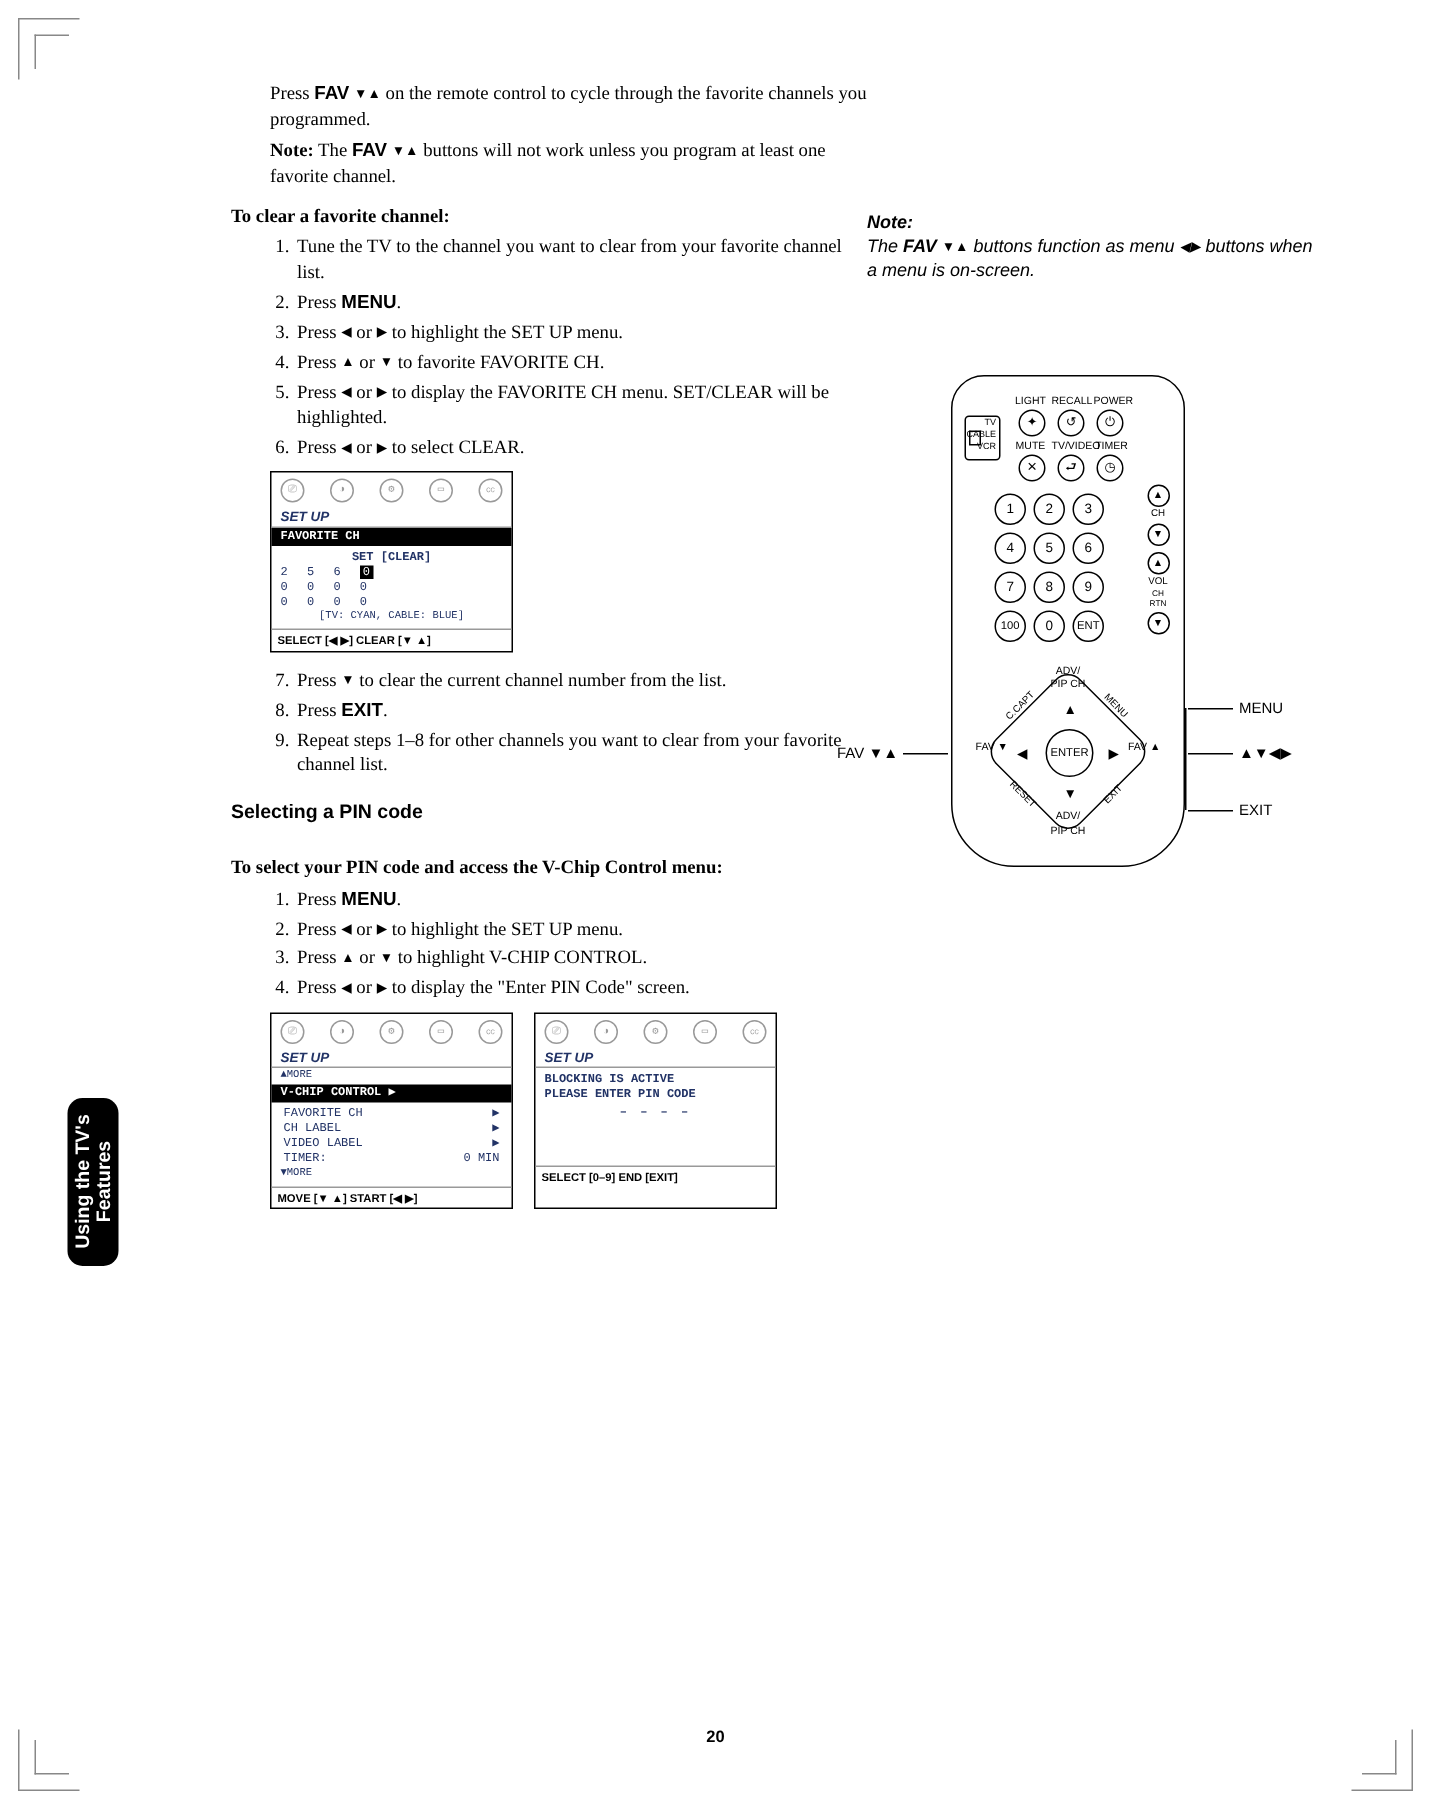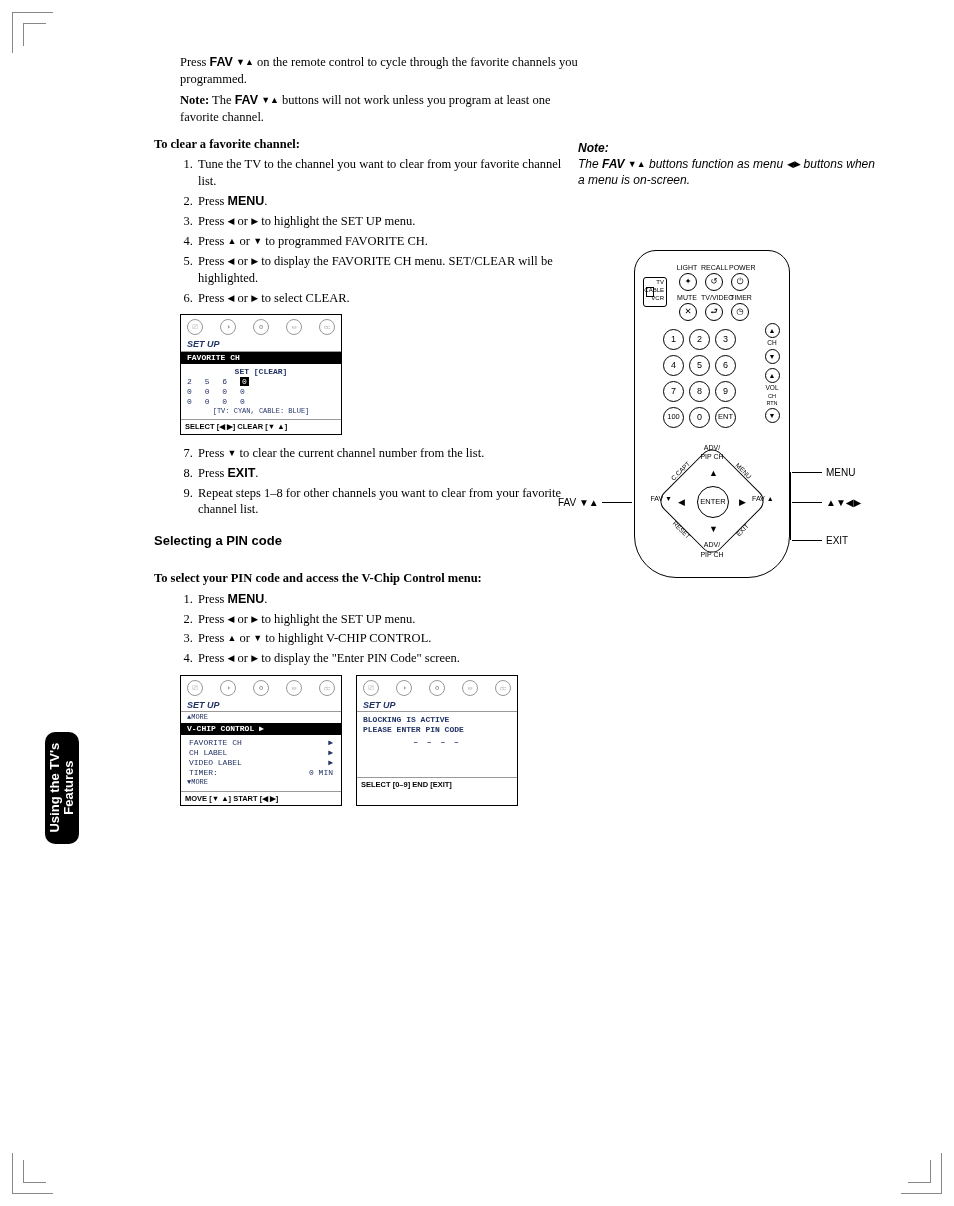--- a/index.html
+++ b/index.html
@@ -227,21 +227,21 @@
     </p>
     <p class="indent">
       <span class="b">Note:</span><span> The </span><span class="sans-b">FAV</span> <span class="tri">▼▲</span><span> buttons will not work unless you program at least one favorite channel.</span>
     </p>
 
     <h4 class="lead" style="margin-top:10px">To clear a favorite channel:</h4>
     <ol>
       <li>Tune the TV to the channel you want to clear from your favorite channel list.</li>
       <li><span>Press </span><span class="sans-b">MENU</span><span>.</span></li>
       <li><span>Press </span><span class="tri">◀</span><span> or </span><span class="tri">▶</span><span> to highlight the SET UP menu.</span></li>
-      <li><span>Press </span><span class="tri">▲</span><span> or </span><span class="tri">▼</span><span> to programmed FAVORITE CH.</span></li>
+      <li><span>Press </span><span class="tri">▲</span><span> or </span><span class="tri">▼</span><span> to favorite FAVORITE CH.</span></li>
       <li><span>Press </span><span class="tri">◀</span><span> or </span><span class="tri">▶</span><span> to display the FAVORITE CH menu. SET/CLEAR will be highlighted.</span></li>
       <li><span>Press </span><span class="tri">◀</span><span> or </span><span class="tri">▶</span><span> to select CLEAR.</span></li>
     </ol>
 
     <div class="osd">
       <div class="icons">
           <span>⎚</span>
           <span>◑</span>
           <span>⚙</span>
           <span>▭</span>
@@ -413,13 +413,14 @@
     <div class="leader" style="left:234px;top:252px;width:30px"></div>
     <div class="ext-label" style="left:268px;top:246px">▲▼◀▶</div>
     <div class="leader" style="left:234px;top:290px;width:30px"></div>
     <div class="ext-label" style="left:268px;top:284px">EXIT</div>
     <div class="leader" style="left:44px;top:252px;width:30px"></div>
     <div class="ext-label" style="left:0px;top:246px">FAV ▼▲</div>
 
     <div style="position:absolute;left:232px;top:222px;height:68px;border-right:1px solid #000"></div>
   </div>
 
+  <div class="page-num">20</div>
 </div>
 
 </body></html>

